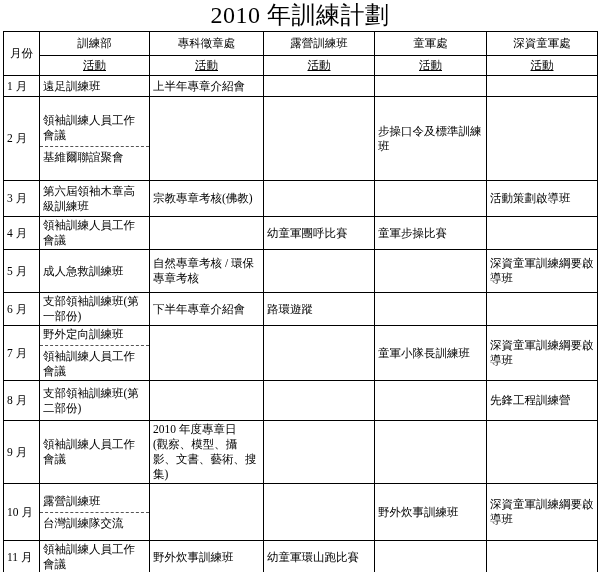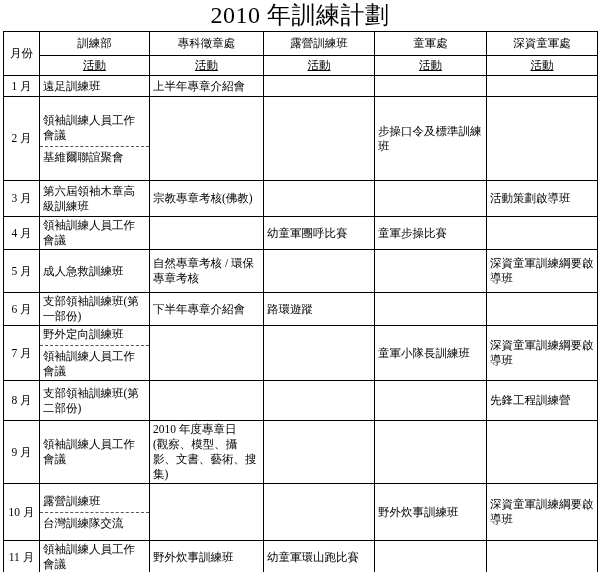--- a/index.html
+++ b/index.html
@@ -37,21 +37,21 @@
     line-height: 15px;
     padding: 1px 3px;
     overflow: hidden;
     vertical-align: middle;
   }
   th.month-header, th.dept-header, th.sub-header {
     text-align: center;
     font-weight: 400;
   }
   td.month-cell {
-    text-align: center;
+    text-align: left;
     white-space: nowrap;
   }
   td.activity-cell {
     text-align: left;
   }
   .cell-item { margin: 0; }
   .dashed-sep {
     border: 0;
     border-top: 1px dashed #555555;
     margin: 3px -3px;

